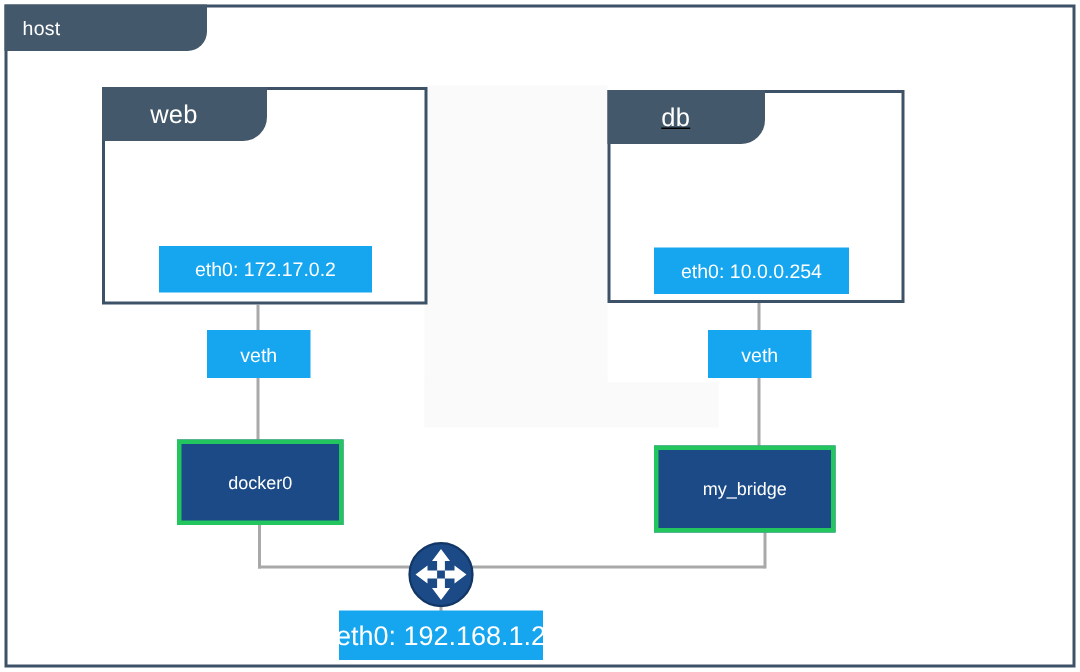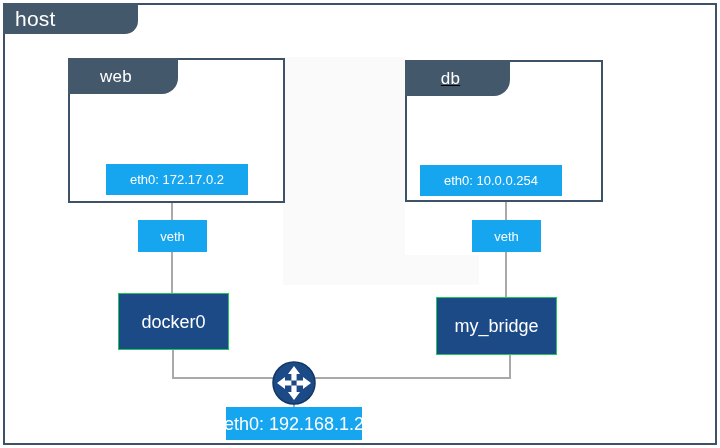--- a/index.html
+++ b/index.html
@@ -29,21 +29,21 @@
     left:3px; top:3px;
     width:135px; height:31px;
     background:#44586b;
     border-bottom-right-radius:13px;
     box-sizing:border-box;
     display:flex;
     align-items:center;
   }
   .host-tab-label{
     color:#ffffff;
-    font-size:21px;
+    font-size:13px;
     padding-left:12px;
     letter-spacing:.2px;
     line-height:1;
     text-align:center;
   }
 
   
   .wash{
     position:absolute;
     background:#fafafa;
@@ -90,35 +90,35 @@
     color:#ffffff;
     display:flex;
     align-items:center;
     justify-content:center;
     font-size:13px;
     line-height:1;
     box-sizing:border-box;
     white-space:nowrap;
   }
   #iface-web   { left:106px; top:164px; width:142px; height:31px; }
-  #iface-db    { left:420px; top:165px; width:142px; height:31px; }
+  #iface-db    { left:436px; top:165px; width:130px; height:31px; }
   #veth-left   { left:138px; top:220px; width:69px;  height:32px; }
   #veth-right  { left:472px; top:220px; width:69px;  height:32px; }
   #iface-host  { left:226px; top:407px; width:136px; height:33px; font-size:18px;}
 
   
   .bridge{
     position:absolute;
     background:#1b4a87;
-    border:1px solid #22c55e;
+    border:3px solid #22c55e;
     color:#ffffff;
     display:flex;
     align-items:center;
     justify-content:center;
-    font-size:18px;
+    font-size:12px;
     line-height:1;
     box-sizing:border-box;
     white-space:nowrap;
   }
   #bridge-docker0 { left:118px; top:293px; width:111px; height:57px; }
   #bridge-mybridge{ left:436px; top:297px; width:121px; height:58px; }
 
   
   .line{ position:absolute; background:#a9a9a9; }
   .vline{ width:2px; }

